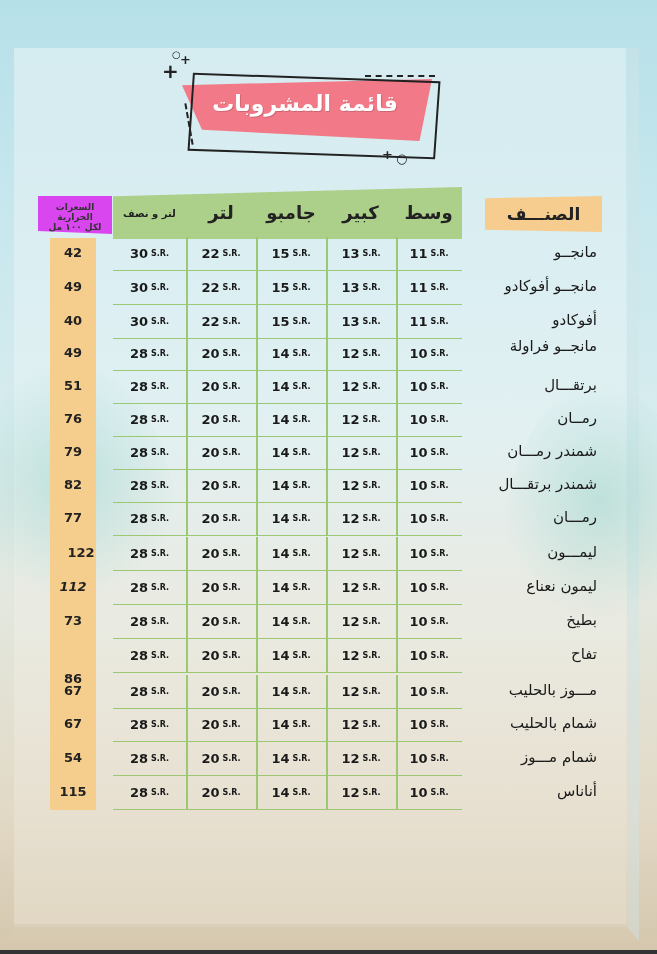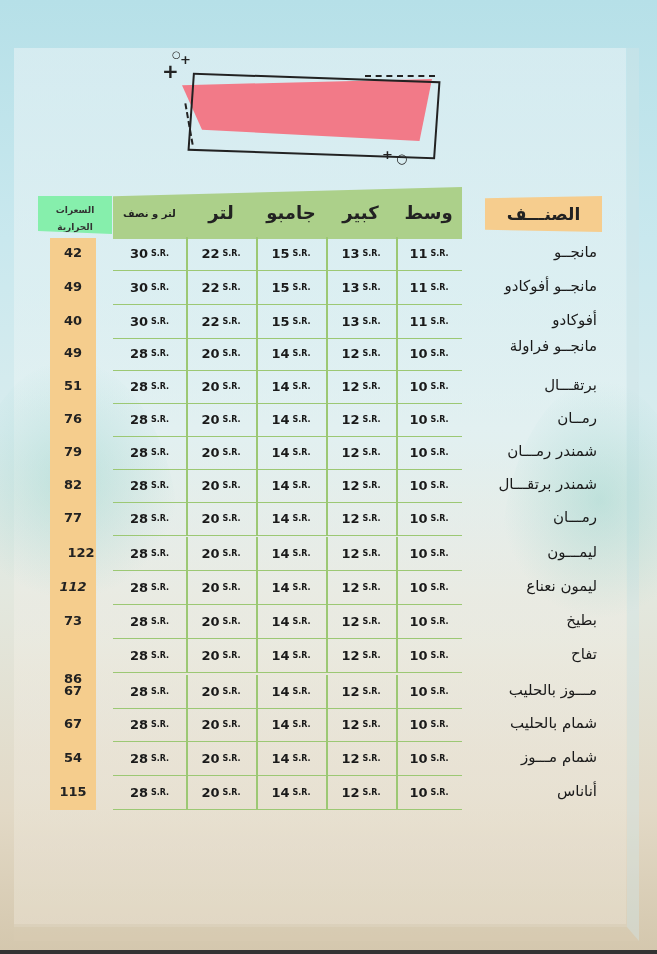--- a/index.html
+++ b/index.html
@@ -50,22 +50,22 @@
     position:absolute; left:113px; top:187px; width:349px; height:52px;
     background:#acd08a;
     clip-path: polygon(0% 18%, 100% 0%, 100% 100%, 0% 100%);
   }
   .hdr-col {
     position:absolute; top:202px; text-align:center; font-weight:bold; color:#222;
     direction: rtl; font-family:"DejaVu Sans", sans-serif;
   }
   .hdr-cal {
     position:absolute; left:38px; top:196px; width:74px; height:38px;
-    background:#86efac; text-align:center; font-size:9px; font-weight:bold; color:#333;
-    line-height:17px; padding-top:6px; direction: rtl;
+    background:#d946ef; text-align:center; font-size:9px; font-weight:bold; color:#333;
+    line-height:10px; padding-top:6px; direction: rtl;
     clip-path: polygon(0% 0%, 100% 0%, 100% 100%, 0% 92%);
   }
   .hdr-item {
     position:absolute; left:485px; top:196px; width:117px; height:36px;
     background:#f6cd8e; text-align:center; font-size:17px; font-weight:bold; color:#222;
     line-height:36px; direction: rtl;
     clip-path: polygon(0% 6%, 100% 0%, 100% 100%, 0% 94%);
   }
 
   
@@ -101,20 +101,21 @@
 <div class="inner"></div>
 <div class="panel"></div>
 <div class="leaf" style="left:-40px;top:360px;width:220px;height:240px;"></div>
 <div class="leaf" style="left:500px;top:380px;width:200px;height:240px;"></div>
 
 <div class="title-wrap">
   <div class="dash-top"></div>
   <div class="dash-left"></div>
   <div class="title-pink"></div>
   <div class="title-outline"></div>
+  <div class="title-text">قائمة المشروبات</div>
   <div class="deco" style="left:2px;top:4px;font-size:20px;">+</div>
   <div class="deco" style="left:12px;top:-6px;font-size:10px;">○</div>
   <div class="deco" style="left:20px;top:-3px;font-size:13px;">+</div>
   <div class="deco" style="left:222px;top:92px;font-size:13px;">+</div>
   <div class="deco" style="left:236px;top:96px;font-size:13px;">○</div>
 </div>
 
 <div class="hdr-green"></div>
 <div class="hdr-col" style="left:395px;width:67px;font-size:18px;">وسط</div>
 <div class="hdr-col" style="left:326px;width:69px;font-size:18px;">كبير</div>

